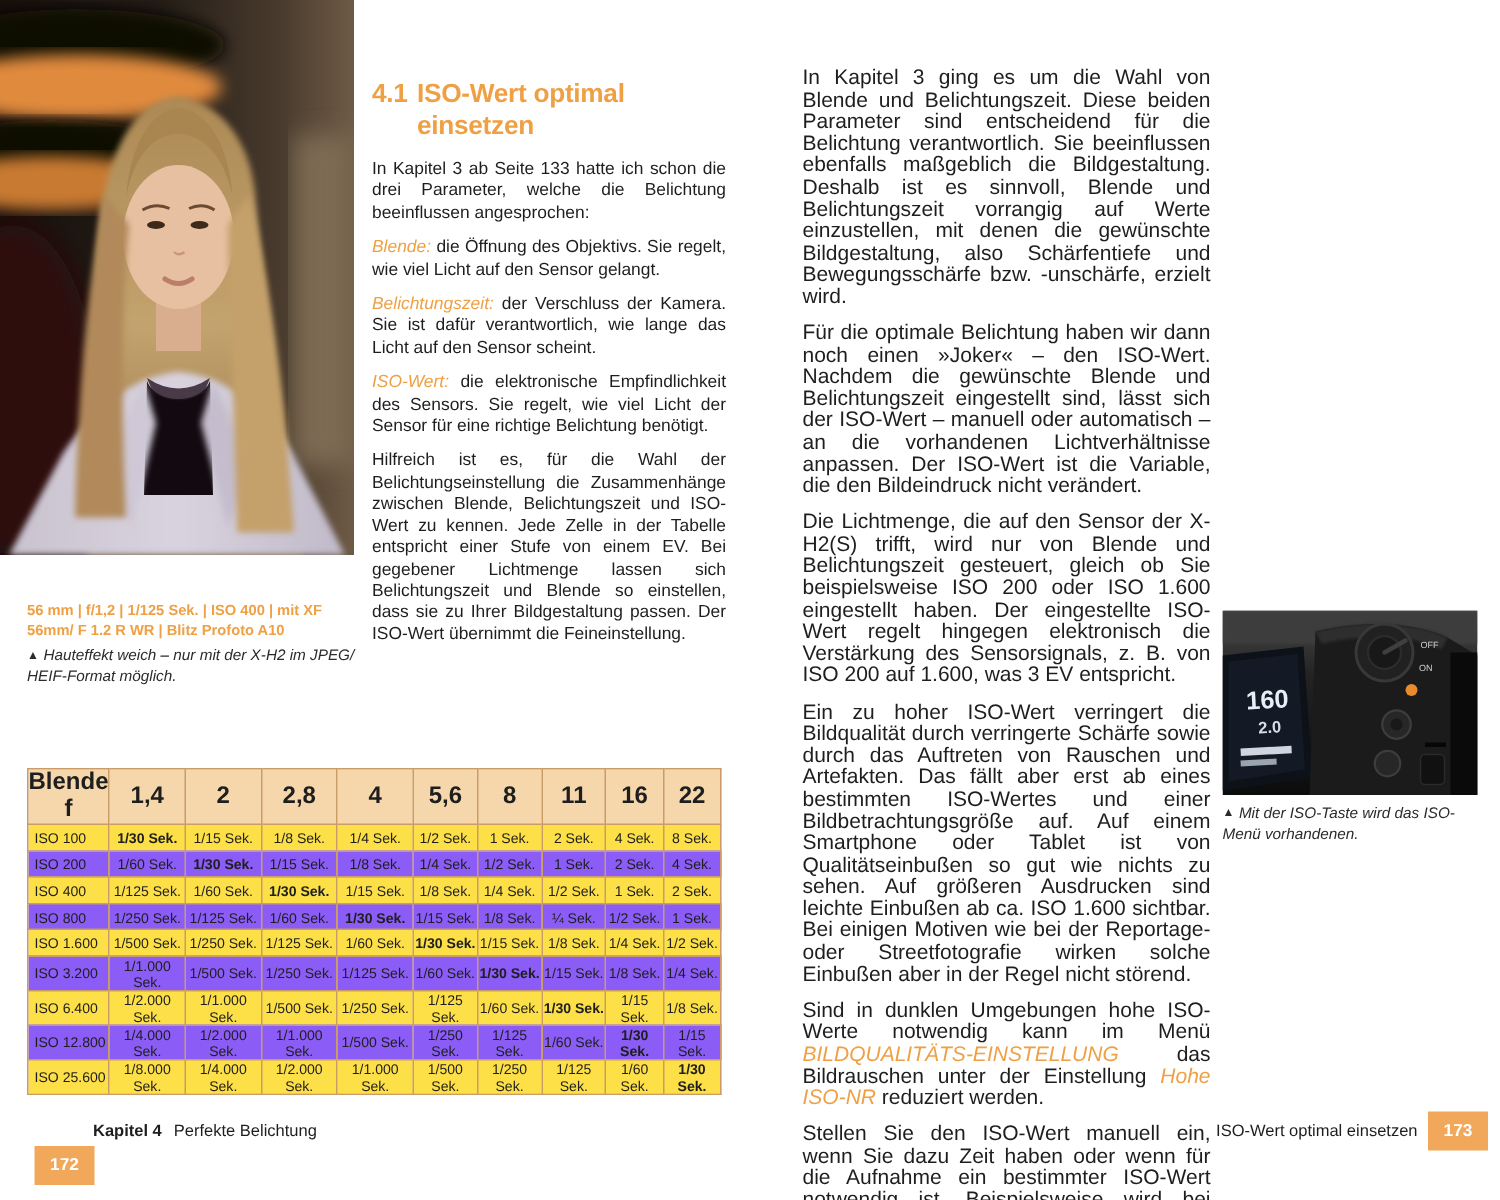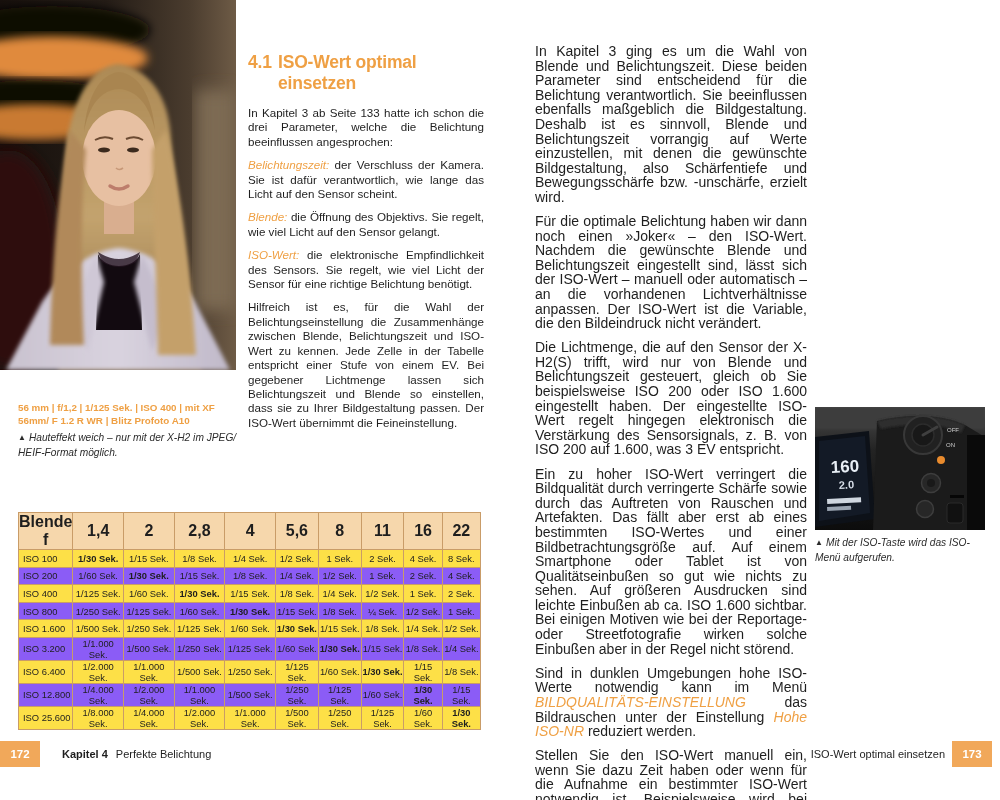--- a/index.html
+++ b/index.html
@@ -41,21 +41,21 @@
   .menu-ref { color:#EFA044; font-style:italic; }
 
   .cam-wrap { position:absolute; left:815px; top:407px; width:170px; }
   .cam-wrap svg { display:block; width:170px; height:123px; }
   .cam-caption { margin-top:6px; font-style:italic; font-size:10.2px; line-height:13.5px; color:#2b2b2b; }
   .cam-caption .tri { font-style:normal; font-size:8px; margin-right:3px; position:relative; top:-1px; }
 
   
   .pagenum { position:absolute; top:741px; width:40px; height:26px; background:#F1A85A; color:#fff;
     font-weight:bold; font-size:11.5px; display:flex; align-items:center; justify-content:center; }
-  .pn-left { left:0; }
+  .pn-left { left:23px;margin-top:23px; }
   .pn-right { left:952px; }
   .footer-left { position:absolute; left:62px; top:741px; height:26px; display:flex; align-items:center; font-size:11px; }
   .footer-left .chap { font-weight:bold; margin-right:8px; }
   .footer-right { position:absolute; left:640px; top:741px; width:305px; height:26px; display:flex;
     align-items:center; justify-content:flex-end; font-size:11px; }
 </style>
 </head>
 <body>
 
 <div id="page">
@@ -128,22 +128,22 @@
   <div class="photo-caption">
     <span class="tri">▲</span><span>Hauteffekt weich – nur mit der X-H2 im JPEG/ HEIF-Format möglich.</span>
   </div>
 
   <div class="leftcol2">
     <h2 class="sec">
       <span class="num">4.1</span>
       <span>ISO-Wert optimal einsetzen</span>
     </h2>
     <p>In Kapitel 3 ab Seite 133 hatte ich schon die drei Parameter, welche die Belichtung beeinflussen angesprochen:</p>
+    <p><span class="term-lead">Blende:</span><span> die Öffnung des Objektivs. Sie regelt, wie viel Licht auf den Sensor gelangt.</span></p>
     <p><span class="term-lead">Belichtungszeit:</span><span> der Verschluss der Kamera. Sie ist dafür verantwortlich, wie lange das Licht auf den Sensor scheint.</span></p>
-    <p><span class="term-lead">Blende:</span><span> die Öffnung des Objektivs. Sie regelt, wie viel Licht auf den Sensor gelangt.</span></p>
     <p><span class="term-lead">ISO-Wert:</span><span> die elektronische Empfindlichkeit des Sensors. Sie regelt, wie viel Licht der Sensor für eine richtige Belichtung benötigt.</span></p>
     <p>Hilfreich ist es, für die Wahl der Belichtungseinstellung die Zusammenhänge zwischen Blende, Belichtungszeit und ISO-Wert zu kennen. Jede Zelle in der Tabelle entspricht einer Stufe von einem EV. Bei gegebener Lichtmenge lassen sich Belichtungszeit und Blende so einstellen, dass sie zu Ihrer Bildgestaltung passen. Der ISO-Wert übernimmt die Feineinstellung.</p>
   </div>
 
   <table class="iso-table">
     <thead>
         <tr id="iso-thead-row">
           <th>Blende f</th>
           <th>1,4</th>
           <th>2</th>
@@ -312,21 +312,21 @@
 
       <circle cx="116" cy="76" r="9.5" fill="#272727" stroke="#3d3d3d" stroke-width="1.5"></circle>
       <circle cx="116" cy="76" r="4" fill="#191919"></circle>
       <circle cx="110" cy="102" r="8.5" fill="#272727" stroke="#3d3d3d" stroke-width="1.5"></circle>
 
       <rect x="152" y="28" width="18" height="95" fill="#0a0a0a"></rect>
       <rect x="132" y="96" width="16" height="20" rx="3" fill="#111" stroke="#2a2a2a"></rect>
       <rect x="135" y="88" width="14" height="3" fill="#060606"></rect>
     </svg>
     <div class="cam-caption">
-      <span class="tri">▲</span><span>Mit der ISO-Taste wird das ISO-Menü aufgerufen.</span>
+      <span class="tri">▲</span><span>Mit der ISO-Taste wird das ISO-Menü vorhandenen.</span>
     </div>
   </div>
 
   <div class="pagenum pn-left">172</div>
   <div class="footer-left">
     <span class="chap">Kapitel 4</span>
     <span>Perfekte Belichtung</span>
   </div>
   <div class="footer-right">ISO-Wert optimal einsetzen</div>
   <div class="pagenum pn-right">173</div>

